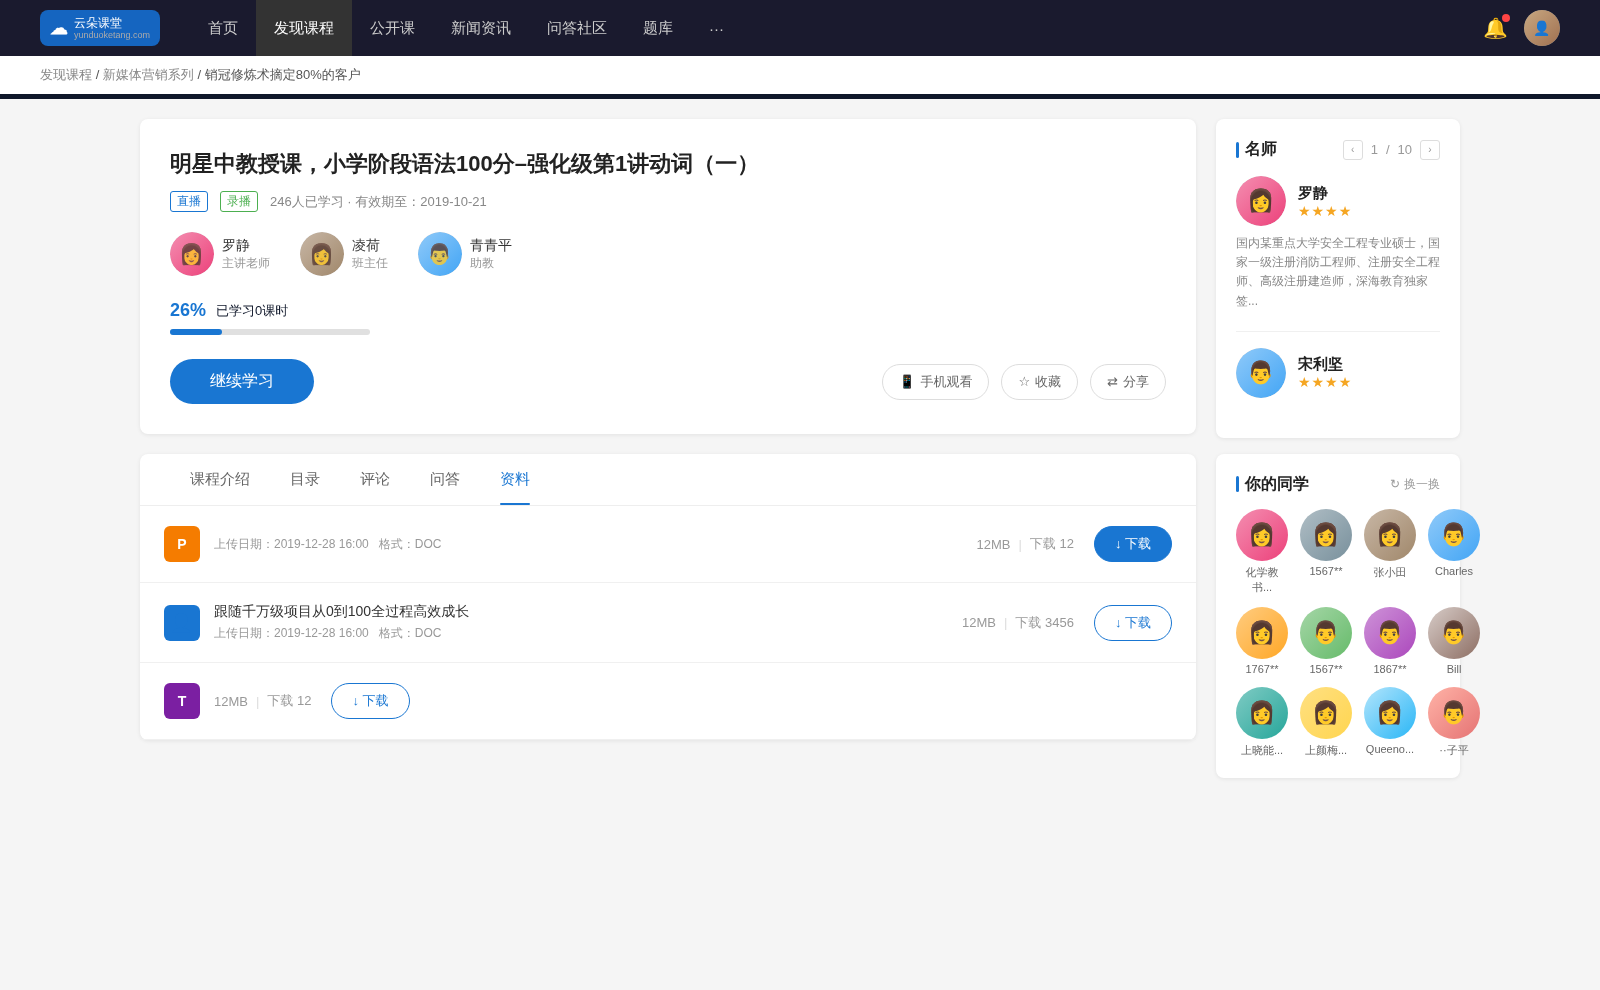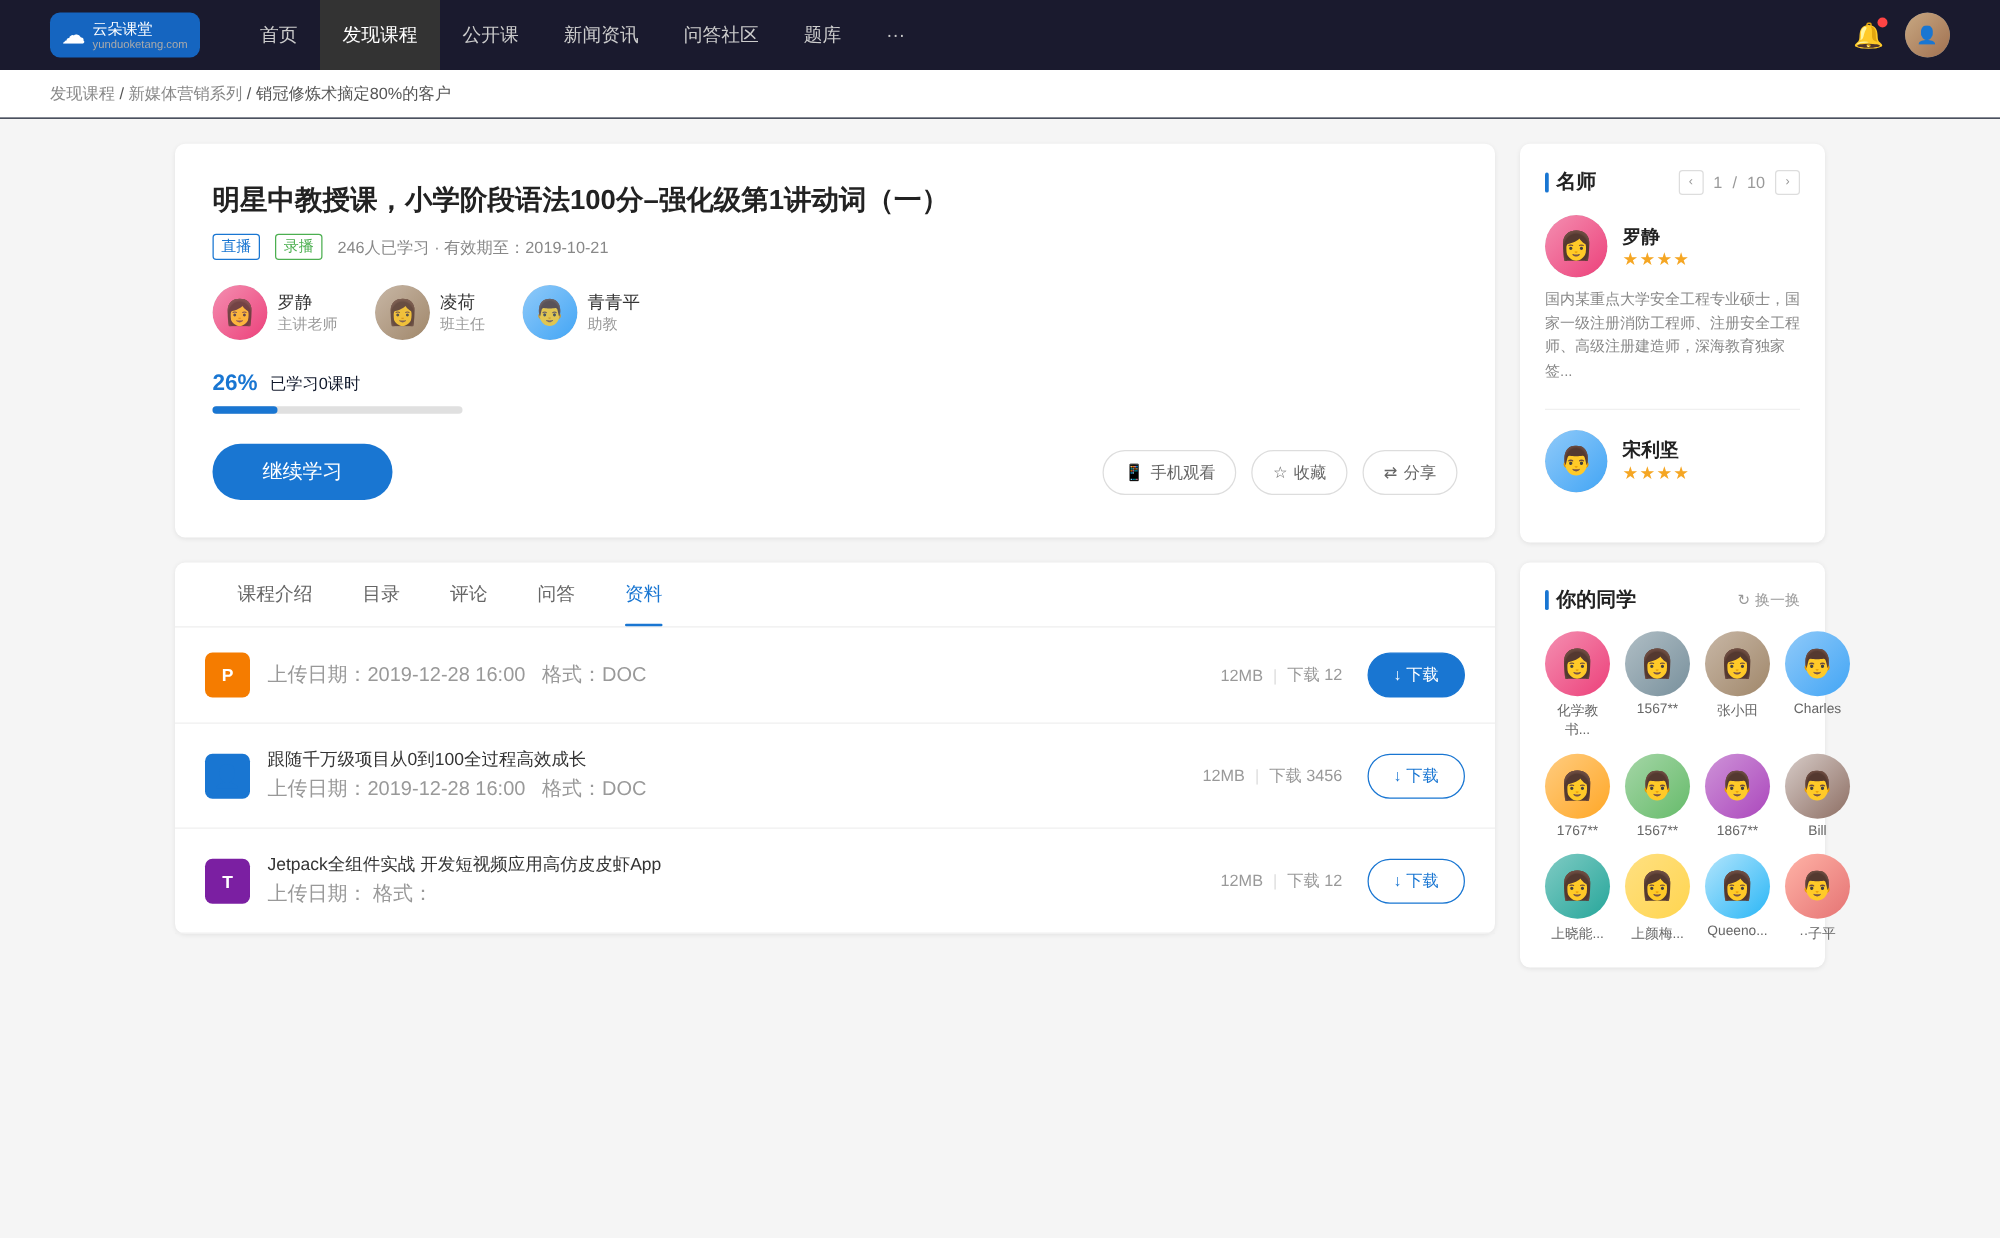--- a/index.html
+++ b/index.html
@@ -15,21 +15,21 @@
     .nav-items { display: flex; align-items: center; gap: 0; flex: 1; }
     .nav-item { color: #ccc; padding: 0 18px; height: 56px; display: flex; align-items: center; cursor: pointer; font-size: 15px; }
     .nav-item.active { background: #333; color: white; }
     .nav-right { margin-left: auto; display: flex; align-items: center; gap: 16px; }
     .bell-icon { color: #ccc; font-size: 20px; position: relative; cursor: pointer; }
     .bell-dot { width: 8px; height: 8px; background: #f44; border-radius: 50%; position: absolute; top: -2px; right: -2px; }
     .avatar-nav { width: 36px; height: 36px; border-radius: 50%; background: #888; overflow: hidden; cursor: pointer; }
     .avatar-nav-img { width: 100%; height: 100%; background: linear-gradient(135deg, #c8a882, #a07050); border-radius: 50%; display: flex; align-items: center; justify-content: center; color: white; font-size: 14px; }
 
     
-    .breadcrumb { background: white; padding: 10px 40px; font-size: 13px; color: #888; border-bottom: 1px solid #0f172a; }
+    .breadcrumb { background: white; padding: 10px 40px; font-size: 13px; color: #888; border-bottom: 5px solid #0f172a; }
     .breadcrumb a { color: #888; text-decoration: none; }
     .breadcrumb span { color: #555; }
 
     
     .main-container { max-width: 1400px; margin: 0 auto; padding: 20px 40px; display: flex; gap: 20px; }
     .left-panel { flex: 1; }
     .right-panel { width: 244px; flex-shrink: 0; }
 
     
     .course-card { background: white; border-radius: 8px; padding: 30px; margin-bottom: 20px; box-shadow: 0 1px 4px rgba(0,0,0,0.08); }
@@ -63,21 +63,21 @@
     .tabs-content { padding: 0; }
 
     
     .file-item { display: flex; align-items: center; padding: 20px 24px; border-bottom: 1px solid #f0f0f0; }
     .file-icon { width: 36px; height: 36px; border-radius: 6px; display: flex; align-items: center; justify-content: center; font-weight: bold; color: white; font-size: 14px; margin-right: 14px; flex-shrink: 0; }
     .file-icon.orange { background: #f57c00; }
     .file-icon.blue { background: #1976d2; }
     .file-icon.purple { background: #7b1fa2; }
     .file-info { flex: 1; }
     .file-title { font-size: 14px; color: #333; font-weight: 500; margin-bottom: 4px; }
-    .file-meta { font-size: 16px; color: #999; }
+    .file-meta { font-size: 12px; color: #999; }
     .file-stats { display: flex; align-items: center; gap: 8px; color: #999; font-size: 13px; margin-right: 20px; white-space: nowrap; }
     .file-stats .sep { color: #ddd; }
     .btn-download { background: none; border: 1px solid #1976d2; color: #1976d2; border-radius: 20px; padding: 8px 20px; font-size: 13px; cursor: pointer; display: flex; align-items: center; gap: 6px; }
     .btn-download.filled { background: #1976d2; color: white; }
 
     
     .panel-card { background: white; border-radius: 8px; padding: 20px; margin-bottom: 16px; box-shadow: 0 1px 4px rgba(0,0,0,0.08); }
     .panel-header { display: flex; align-items: center; justify-content: space-between; margin-bottom: 16px; }
     .panel-title { font-size: 16px; font-weight: bold; color: #222; display: flex; align-items: center; gap: 6px; }
     .panel-title::before { content: ''; display: inline-block; width: 3px; height: 16px; background: #1976d2; border-radius: 2px; }
@@ -266,27 +266,20 @@
           <div class="file-stats">
             <span>12MB</span>
             <span class="sep">|</span>
             <span>下载 3456</span>
           </div>
           <button class="btn-download">↓ 下载</button>
         </div>
 
         <div class="file-item">
           <div class="file-icon purple">T</div>
-          <div class="file-info">
-            <div class="file-title">Jetpack全组件实战 开发短视频应用高仿皮皮虾App</div>
-            <div class="file-meta">
-              <span>上传日期：</span>
-              <span>格式：</span>
-            </div>
-          </div>
           <div class="file-stats">
             <span>12MB</span>
             <span class="sep">|</span>
             <span>下载 12</span>
           </div>
           <button class="btn-download">↓ 下载</button>
         </div>
 
       </div>
     </div>

